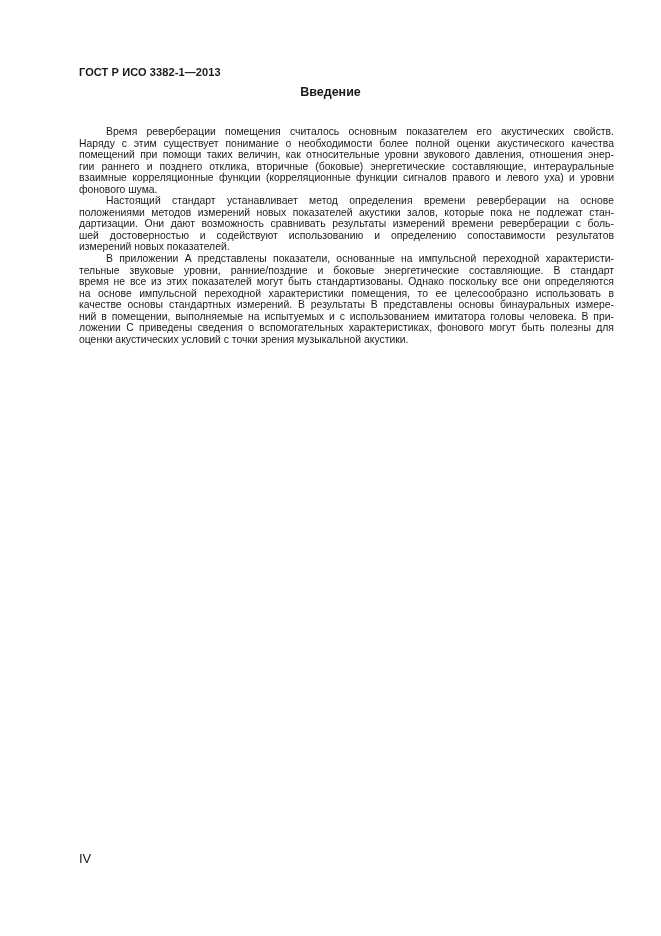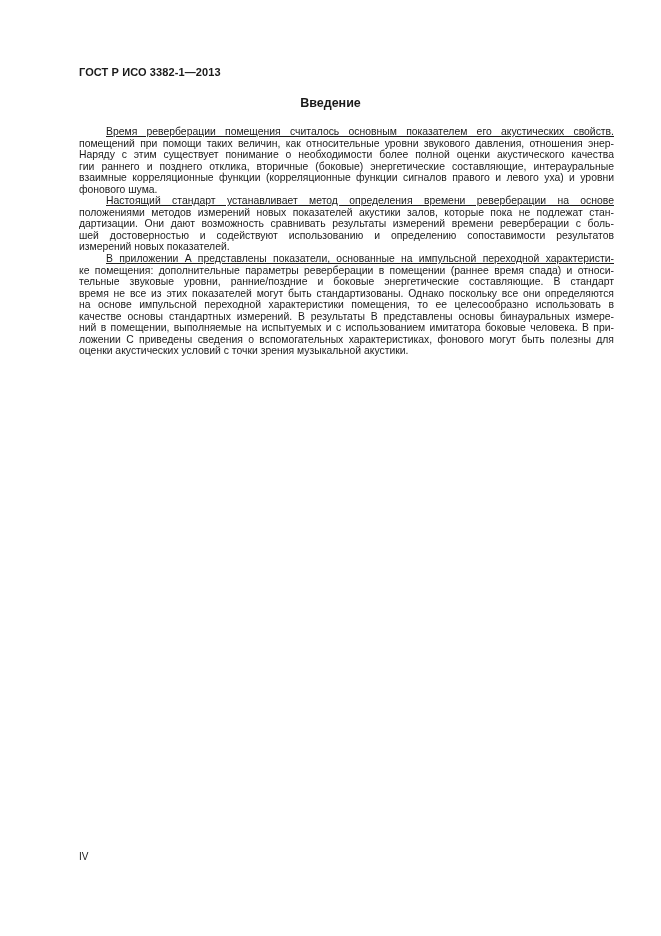--- a/index.html
+++ b/index.html
@@ -1,53 +1,52 @@
 <!DOCTYPE html>
 <html><head>
 <meta charset="utf-8">
 <style>
   html, body { margin: 0; padding: 0; background: #ffffff; }
   body { width: 661px; height: 936px; position: relative; overflow: hidden;
          font-family: "Liberation Sans", "DejaVu Sans", sans-serif; color: #1a1a1a; }
   .header-code { position: absolute; left: 79px; top: 66px; font-size: 11px; font-weight: bold; letter-spacing: 0.1px; }
-  .section-title { position: absolute; left: 0; width: 661px; top: 96px; text-align: center; font-size: 12.5px; font-weight: bold; }
+  .section-title { position: absolute; left: 0; width: 661px; top: 85px; text-align: center; font-size: 12.5px; font-weight: bold; }
   .body-text { position: absolute; left: 79px; top: 126px; width: 535px; }
   .line { font-size: 10.4px; line-height: 11.55px; height: 11.55px; white-space: nowrap; text-align: justify; text-align-last: justify; overflow: hidden; }
   .line.last { text-align-last: left; }
-  .line.indent { padding-left: 27px; text-decoration: underline; }
-  .page-num { position: absolute; left: 79px; top: 851px; font-size: 10px; }
+  .line.indent { padding-left: 27px; }
+  .page-num { position: absolute; left: 79px; top: 851px; font-size: 13px; }
 </style>
 </head>
 <body>
 
 <div class="header-code">ГОСТ Р ИСО 3382-1—2013</div>
 <div class="section-title">Введение</div>
 
 <div class="body-text">
   <div>
     <div class="line indent">Время реверберации помещения считалось основным показателем его акустических свойств.</div>
+    <div class="line">Наряду с этим существует понимание о необходимости более полной оценки акустического качества</div>
     <div class="line">помещений при помощи таких величин, как относительные уровни звукового давления, отношения энер-</div>
-    <div class="line">Наряду с этим существует понимание о необходимости более полной оценки акустического качества</div>
     <div class="line">гии раннего и позднего отклика, вторичные (боковые) энергетические составляющие, интерауральные</div>
     <div class="line">взаимные корреляционные функции (корреляционные функции сигналов правого и левого уха) и уровни</div>
     <div class="line last">фонового шума.</div>
   </div>
   <div>
     <div class="line indent">Настоящий стандарт устанавливает метод определения времени реверберации на основе</div>
     <div class="line">положениями методов измерений новых показателей акустики залов, которые пока не подлежат стан-</div>
     <div class="line">дартизации. Они дают возможность сравнивать результаты измерений времени реверберации с боль-</div>
     <div class="line">шей достоверностью и содействуют использованию и определению сопоставимости результатов</div>
     <div class="line last">измерений новых показателей.</div>
   </div>
   <div>
     <div class="line indent">В приложении А представлены показатели, основанные на импульсной переходной характеристи-</div>
-    <div class="line">ке помещения: дополнительные параметры реверберации в помещении (раннее время спада) и относи-</div>
     <div class="line">тельные звуковые уровни, ранние/поздние и боковые энергетические составляющие. В стандарт</div>
     <div class="line">время не все из этих показателей могут быть стандартизованы. Однако поскольку все они определяются</div>
     <div class="line">на основе импульсной переходной характеристики помещения, то ее целесообразно использовать в</div>
     <div class="line">качестве основы стандартных измерений. В результаты В представлены основы бинауральных измере-</div>
-    <div class="line">ний в помещении, выполняемые на испытуемых и с использованием имитатора боковые человека. В при-</div>
+    <div class="line">ний в помещении, выполняемые на испытуемых и с использованием имитатора головы человека. В при-</div>
     <div class="line">ложении С приведены сведения о вспомогательных характеристиках, фонового могут быть полезны для</div>
     <div class="line last">оценки акустических условий с точки зрения музыкальной акустики.</div>
   </div>
 </div>
 
 <div class="page-num">IV</div>
 
 </body></html>

